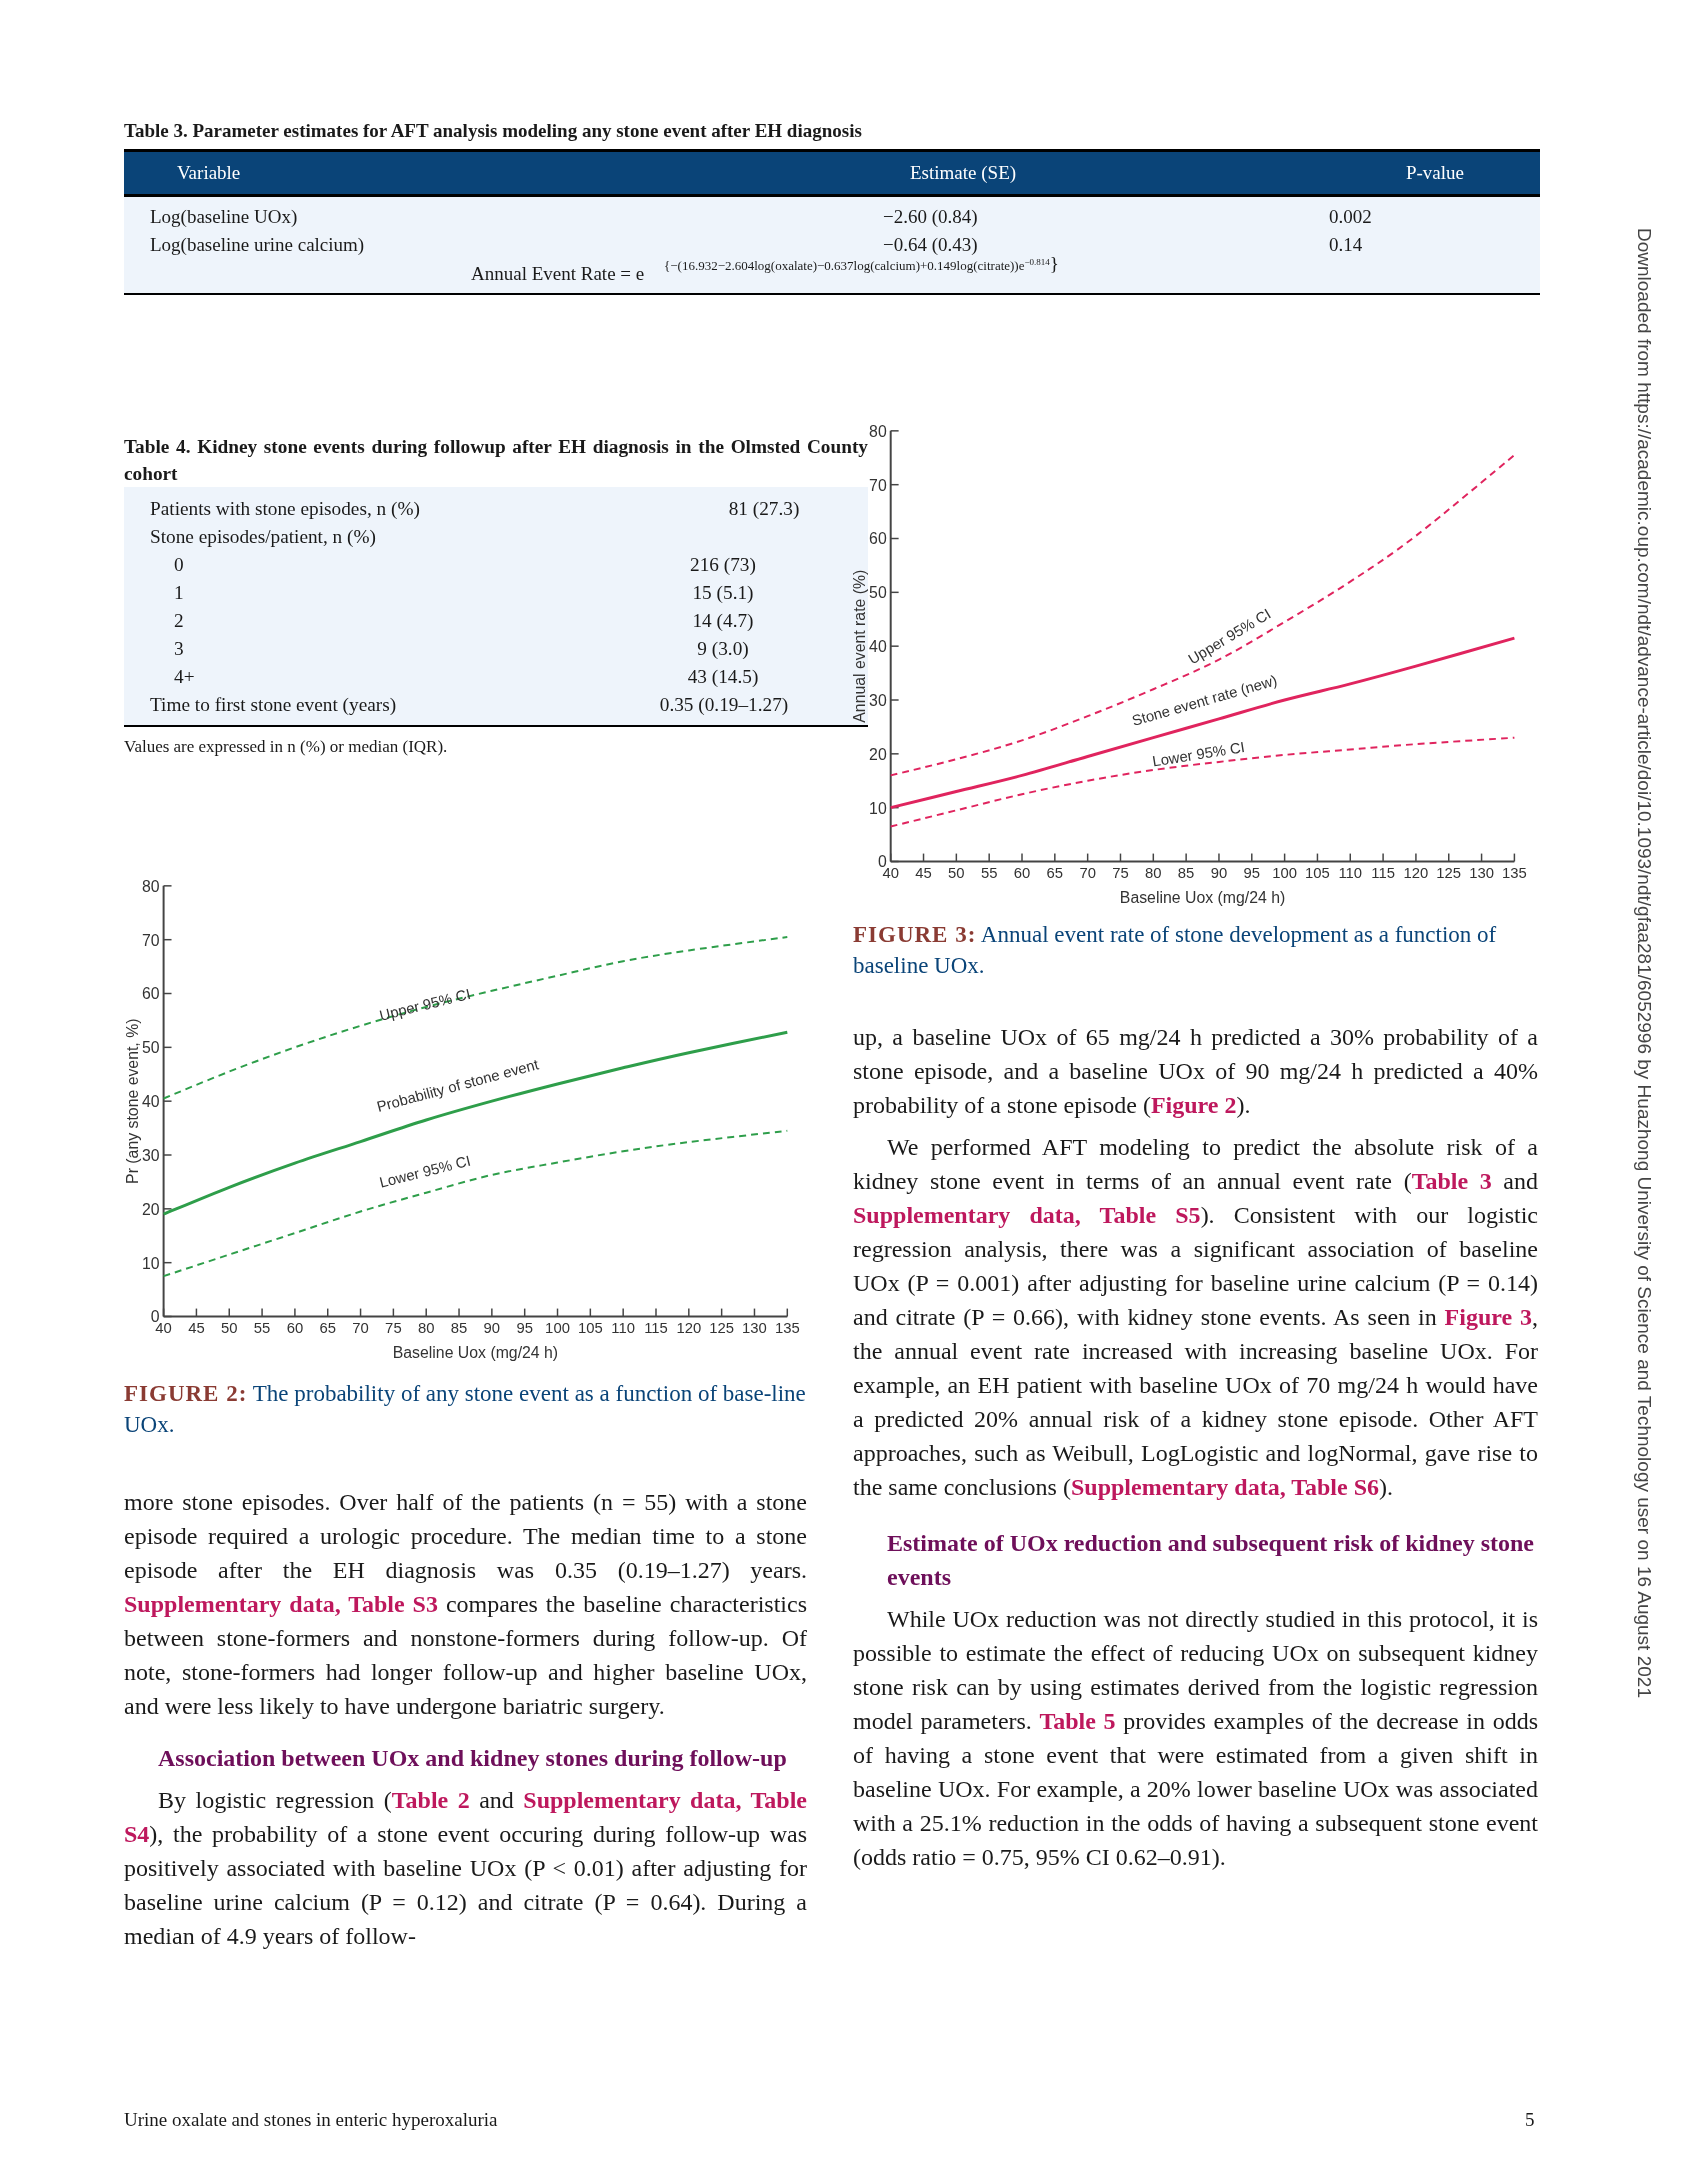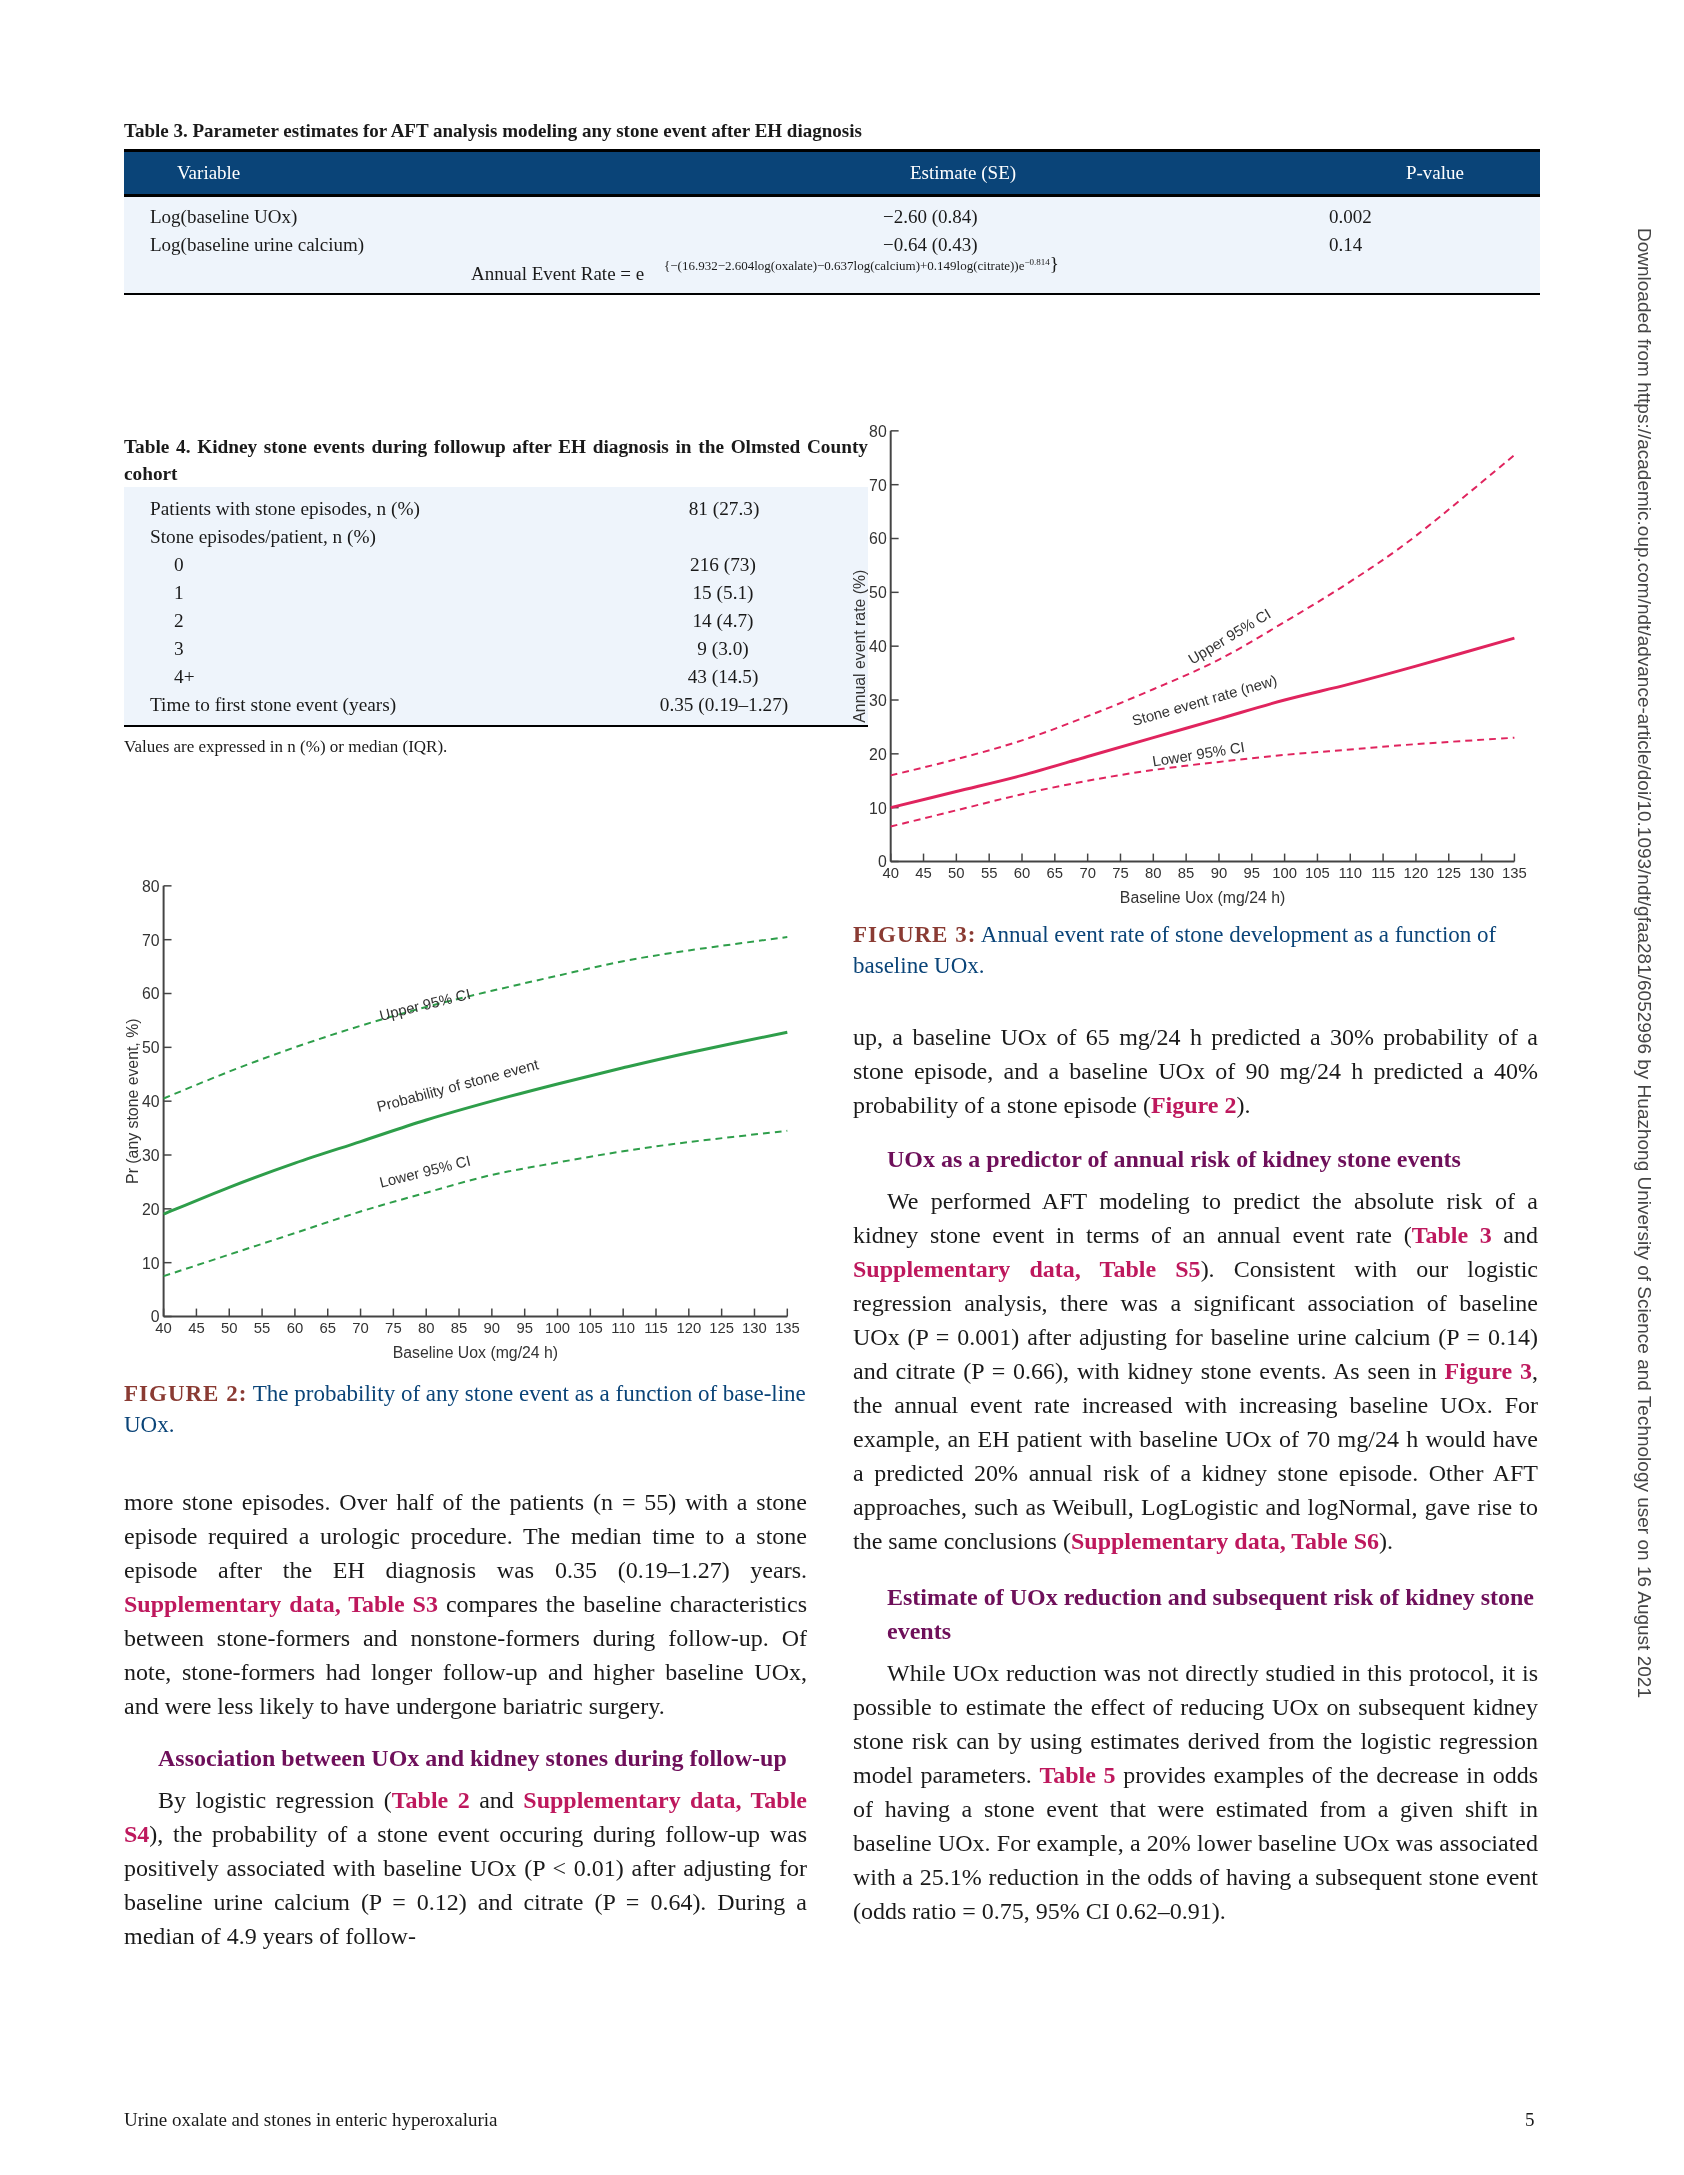--- a/index.html
+++ b/index.html
@@ -52,21 +52,21 @@
       <span style="position:absolute;left:347px;top:4px;font-size:19px;">Annual Event Rate = e</span>
       <span style="position:absolute;left:540px;top:-6px;font-size:13px;"><span>{−(16.932−2.604log(oxalate)−0.637log(calcium)+0.149log(citrate))e</span><sup style="font-size:9px;">−0.814</sup><span style="font-size:19px;">}</span></span>
     </div>
   </div>
 </div>
 
 <div id="t4" class="abs">
   <div class="tcap" style="font-size:19.3px;line-height:27px;text-align:justify;">Table 4. Kidney stone events during followup after EH diagnosis in the Olmsted County cohort</div>
   <div class="tbody" style="padding:8px 0 6px 0;font-size:19.3px;">
     <div id="t4rows">
-        <div class="row" style="line-height: 28px;">
+        <div class="row" style="line-height: 28px; gap: 40px;">
           <span class="c1" style="width:475px;">Patients with stone episodes, n (%)</span>
       <span style="width:198px;text-align:center">81 (27.3)</span>
         </div>
         <div class="row" style="line-height: 28px;">
           <span class="c1" style="width:475px;">Stone episodes/patient, n (%)</span>
       <span style="width:198px;text-align:center"></span>
         </div>
         <div class="row" style="line-height: 28px;">
           <span class="c1" style="width:450px;padding-left:50px;">0</span>
       <span style="width:198px;text-align:center">216 (73)</span>
@@ -247,21 +247,20 @@
 </div>
 
 <div class="abs" style="left:124px;top:1485px;width:683px;">
   <div class="para"><span>more stone episodes. Over half of the patients (n = 55) with a stone episode required a urologic procedure. The median time to a stone episode after the EH diagnosis was 0.35 (0.19–1.27) years. </span><span class="lnk">Supplementary data, Table S3</span><span> compares the baseline characteristics between stone-formers and nonstone-formers during follow-up. Of note, stone-formers had longer follow-up and higher baseline UOx, and were less likely to have undergone bariatric surgery.</span></div>
   <div class="h" style="margin-top:18px;">Association between UOx and kidney stones during follow-up</div>
   <div class="para" style="margin-top:8px;"><span class="ind"></span><span>By logistic regression (</span><span class="lnk">Table 2</span><span> and </span><span class="lnk">Supplementary data, Table S4</span><span>), the probability of a stone event occuring during follow-up was positively associated with baseline UOx (P &lt; 0.01) after adjusting for baseline urine calcium (P = 0.12) and citrate (P = 0.64). During a median of 4.9 years of follow-</span></div>
 </div>
 
 <div class="abs" style="left:853px;top:1020px;width:685px;">
   <div class="para"><span>up, a baseline UOx of 65 mg/24 h predicted a 30% probability of a stone episode, and a baseline UOx of 90 mg/24 h predicted a 40% probability of a stone episode (</span><span class="lnk">Figure 2</span><span>).</span></div>
-  <div class="h" style="margin-top:20px;">UOx as a predictor of annual risk of kidney stone events</div>
   <div class="para" style="margin-top:8px;"><span class="ind"></span><span>We performed AFT modeling to predict the absolute risk of a kidney stone event in terms of an annual event rate (</span><span class="lnk">Table 3</span><span> and </span><span class="lnk">Supplementary data, Table S5</span><span>). Consistent with our logistic regression analysis, there was a significant association of baseline UOx (P = 0.001) after adjusting for baseline urine calcium (P = 0.14) and citrate (P = 0.66), with kidney stone events. As seen in </span><span class="lnk">Figure 3</span><span>, the annual event rate increased with increasing baseline UOx. For example, an EH patient with baseline UOx of 70 mg/24 h would have a predicted 20% annual risk of a kidney stone episode. Other AFT approaches, such as Weibull, LogLogistic and logNormal, gave rise to the same conclusions (</span><span class="lnk">Supplementary data, Table S6</span><span>).</span></div>
   <div class="h" style="margin-top:22px;">Estimate of UOx reduction and subsequent risk of kidney stone events</div>
   <div class="para" style="margin-top:8px;"><span class="ind"></span><span>While UOx reduction was not directly studied in this protocol, it is possible to estimate the effect of reducing UOx on subsequent kidney stone risk can by using estimates derived from the logistic regression model parameters. </span><span class="lnk">Table 5</span><span> provides examples of the decrease in odds of having a stone event that were estimated from a given shift in baseline UOx. For example, a 20% lower baseline UOx was associated with a 25.1% reduction in the odds of having a subsequent stone event (odds ratio = 0.75, 95% CI 0.62–0.91).</span></div>
 </div>
 
 <div class="abs" style="left:124px;top:2109px;font-size:19px;">Urine oxalate and stones in enteric hyperoxaluria</div>
 <div class="abs" style="left:1525px;top:2109px;font-size:19px;">5</div>
 
 <div id="side" class="abs">
     <span>Downloaded from https://academic.oup.com/ndt/advance-article/doi/10.1093/ndt/gfaa281/6052996 by Huazhong University of Science and Technology user on 16 August 2021</span>

